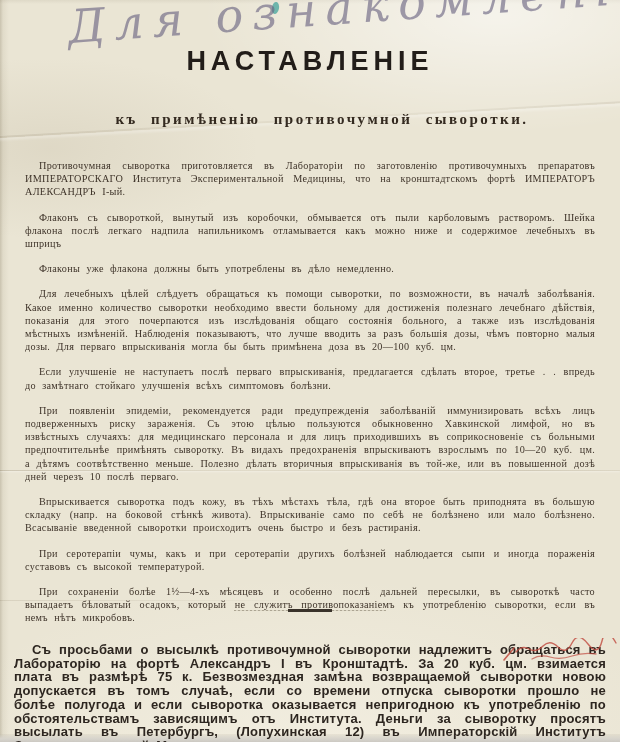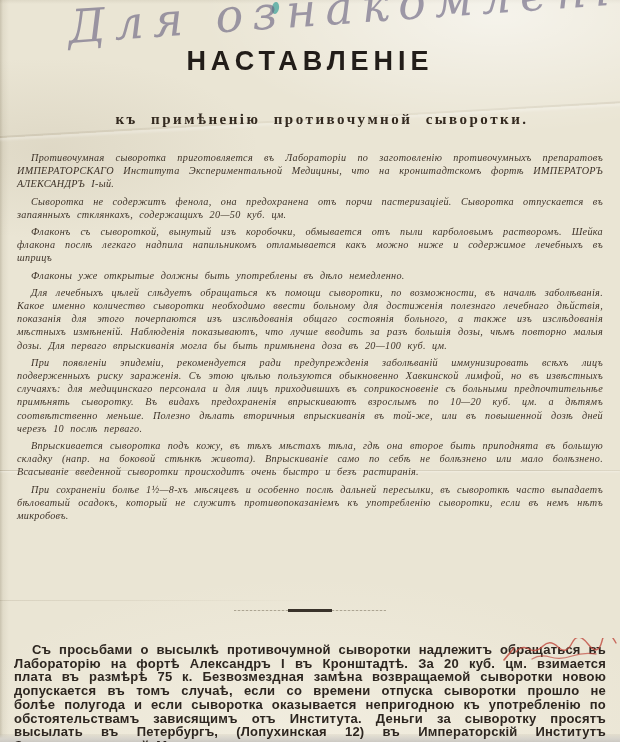--- a/index.html
+++ b/index.html
@@ -90,21 +90,21 @@
   .body-text {
     position: absolute; top: 147px; left: 13px; width: 594px;
     color: #3e3329;
     font-size: 10.2px;
     line-height: 13.2px;
     letter-spacing: 0.3px;
     word-spacing: 3.5px;
     text-align: justify;
     z-index: 2;
   }
-  .body-text p { margin: 4px; text-indent: 14px; font-style: italic; }
+  .body-text p { margin: 12px; text-indent: 14px; }
 
   
   .divider {
     position: absolute; top: 608px; left: 50%;
     transform: translateX(-50%);
     width: 152px; height: 4px;
     display: flex; align-items: center;
     z-index: 2;
   }
   .divider .thin {
@@ -150,35 +150,36 @@
   <h1 class="title">НАСТАВЛЕНІЕ</h1>
   <h2 class="subtitle">къ примѣненію противочумной сыворотки.</h2>
 
   <div class="body-text">
 
       <p>Противочумная сыворотка приготовляется въ Лабораторіи по заготовленію противочумныхъ препаратовъ ИМПЕРАТОРСКАГО Института Экспериментальной Медицины, что на кронштадтскомъ фортѣ ИМПЕРАТОРЪ АЛЕКСАНДРЪ I-ый.</p>
 
 
 
 
-      <p>Сыворотка не содержитъ фенола, она предохранена отъ порчи пастеризаціей. Сыворотка отпускается въ запаянныхъ стклянкахъ, содержащихъ 20—50 куб. цм.</p>
 
       <p>Флаконъ съ сывороткой, вынутый изъ коробочки, обмывается отъ пыли карболовымъ растворомъ. Шейка флакона послѣ легкаго надпила напильникомъ отламывается какъ можно ниже и содержимое лечебныхъ въ шприцъ</p>
 
-      <p>Флаконы уже открытые должны быть употреблены въ дѣло немедленно.</p>
+      <p>Флаконы уже флакона должны быть употреблены въ дѣло немедленно.</p>
 
       <p>Для лечебныхъ цѣлей слѣдуетъ обращаться къ помощи сыворотки, по возможности, въ началѣ заболѣванія. Какое именно количество сыворотки необходимо ввести больному для достиженія полезнаго лечебнаго дѣйствія, показанія для этого почерпаются изъ изслѣдованія общаго состоянія больного, а также изъ изслѣдованія мѣстныхъ измѣненій. Наблюденія показываютъ, что лучше вводить за разъ большія дозы, чѣмъ повторно малыя дозы. Для перваго впрыскиванія могла бы быть примѣнена доза въ 20—100 куб. цм.</p>
 
+      <p>Если улучшеніе не наступаетъ послѣ перваго впрыскиванія, предлагается сдѣлать второе, третье . . впредь до замѣтнаго стойкаго улучшенія всѣхъ симптомовъ болѣзни.</p>
 
       <p>При появленіи эпидеміи, рекомендуется ради предупрежденія заболѣваній иммунизировать всѣхъ лицъ подверженныхъ риску зараженія. Съ этою цѣлью пользуются обыкновенно Хавкинской лимфой, но въ извѣстныхъ случаяхъ: для медицинскаго персонала и для лицъ приходившихъ въ соприкосновеніе съ больными предпочтительнѣе примѣнять сыворотку. Въ видахъ предохраненія впрыскиваютъ взрослымъ по 10—20 куб. цм. а дѣтямъ соотвѣтственно меньше. Полезно дѣлать вторичныя впрыскиванія въ той-же, или въ повышенной дозѣ дней черезъ 10 послѣ перваго.</p>
 
       <p>Впрыскивается сыворотка подъ кожу, въ тѣхъ мѣстахъ тѣла, гдѣ она второе быть приподнята въ большую складку (напр. на боковой стѣнкѣ живота). Впрыскиваніе само по себѣ не болѣзнено или мало болѣзнено. Всасываніе введенной сыворотки происходитъ очень быстро и безъ растиранія.</p>
 
+      <p>При серотерапіи чумы, какъ и при серотерапіи другихъ болѣзней наблюдается сыпи и иногда пораженія суставовъ съ высокой температурой.</p>
 
-      <p>При сохраненіи болѣе 1½—8-хъ мѣсяцевъ и особенно послѣ дальней пересылки, въ сывороткѣ часто выпадаетъ бѣловатый осадокъ, который не служитъ противопоказаніемъ къ употребленію сыворотки, если въ немъ нѣтъ микробовъ.</p>
+      <p>При сохраненіи болѣе 1½—4-хъ мѣсяцевъ и особенно послѣ дальней пересылки, въ сывороткѣ часто выпадаетъ бѣловатый осадокъ, который не служитъ противопоказаніемъ къ употребленію сыворотки, если въ немъ нѣтъ микробовъ.</p>
     </div>
 
   <div class="divider">
     <span class="thin"></span>
     <span class="thick"></span>
     <span class="thin"></span>
   </div>
 
   <p class="footer-text">Съ просьбами о высылкѣ противочумной сыворотки надлежитъ обращаться въ Лабораторію на фортѣ Александръ I въ Кронштадтѣ. За 20 куб. цм. взимается плата въ размѣрѣ 75 к. Безвозмездная замѣна возвращаемой сыворотки новою допускается въ томъ случаѣ, если со времени отпуска сыворотки прошло не болѣе полугода и если сыворотка оказывается непригодною къ употребленію по обстоятельствамъ зависящимъ отъ Института. Деньги за сыворотку просятъ высылать въ Петербургъ, (Лопухинская 12) въ Императорскій Институтъ Экспериментальной Медицины.</p>
 

